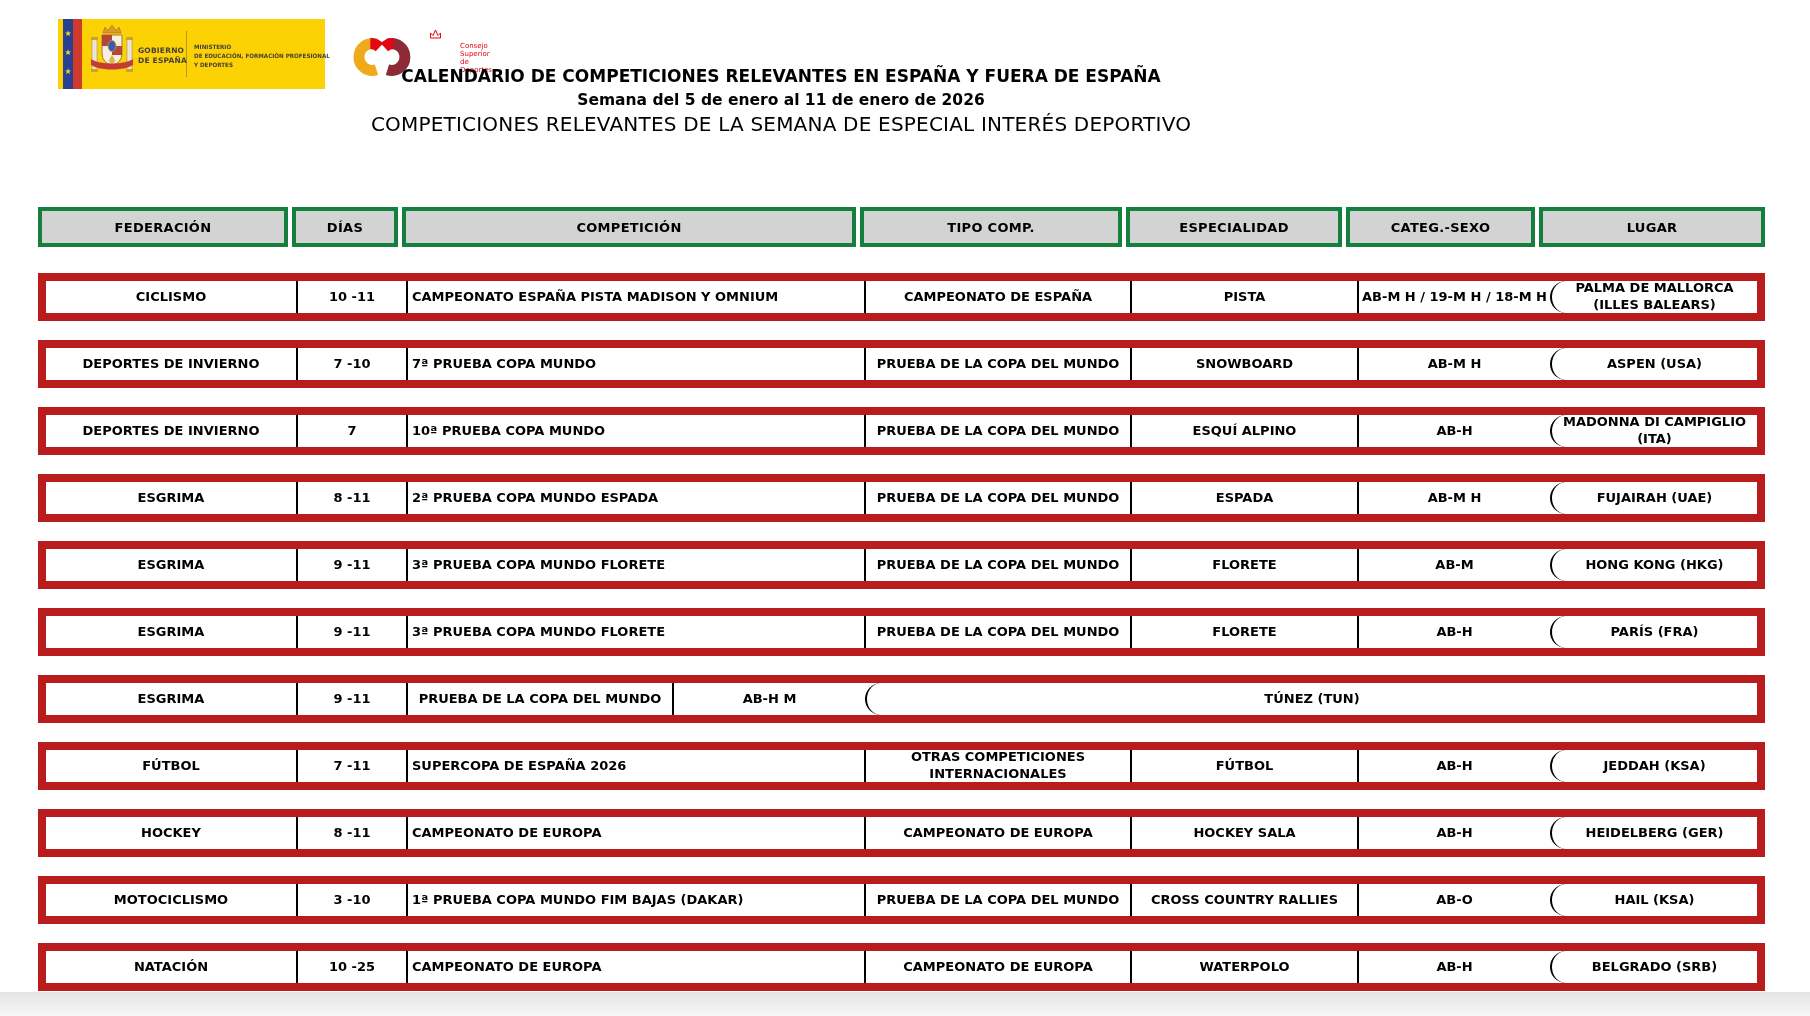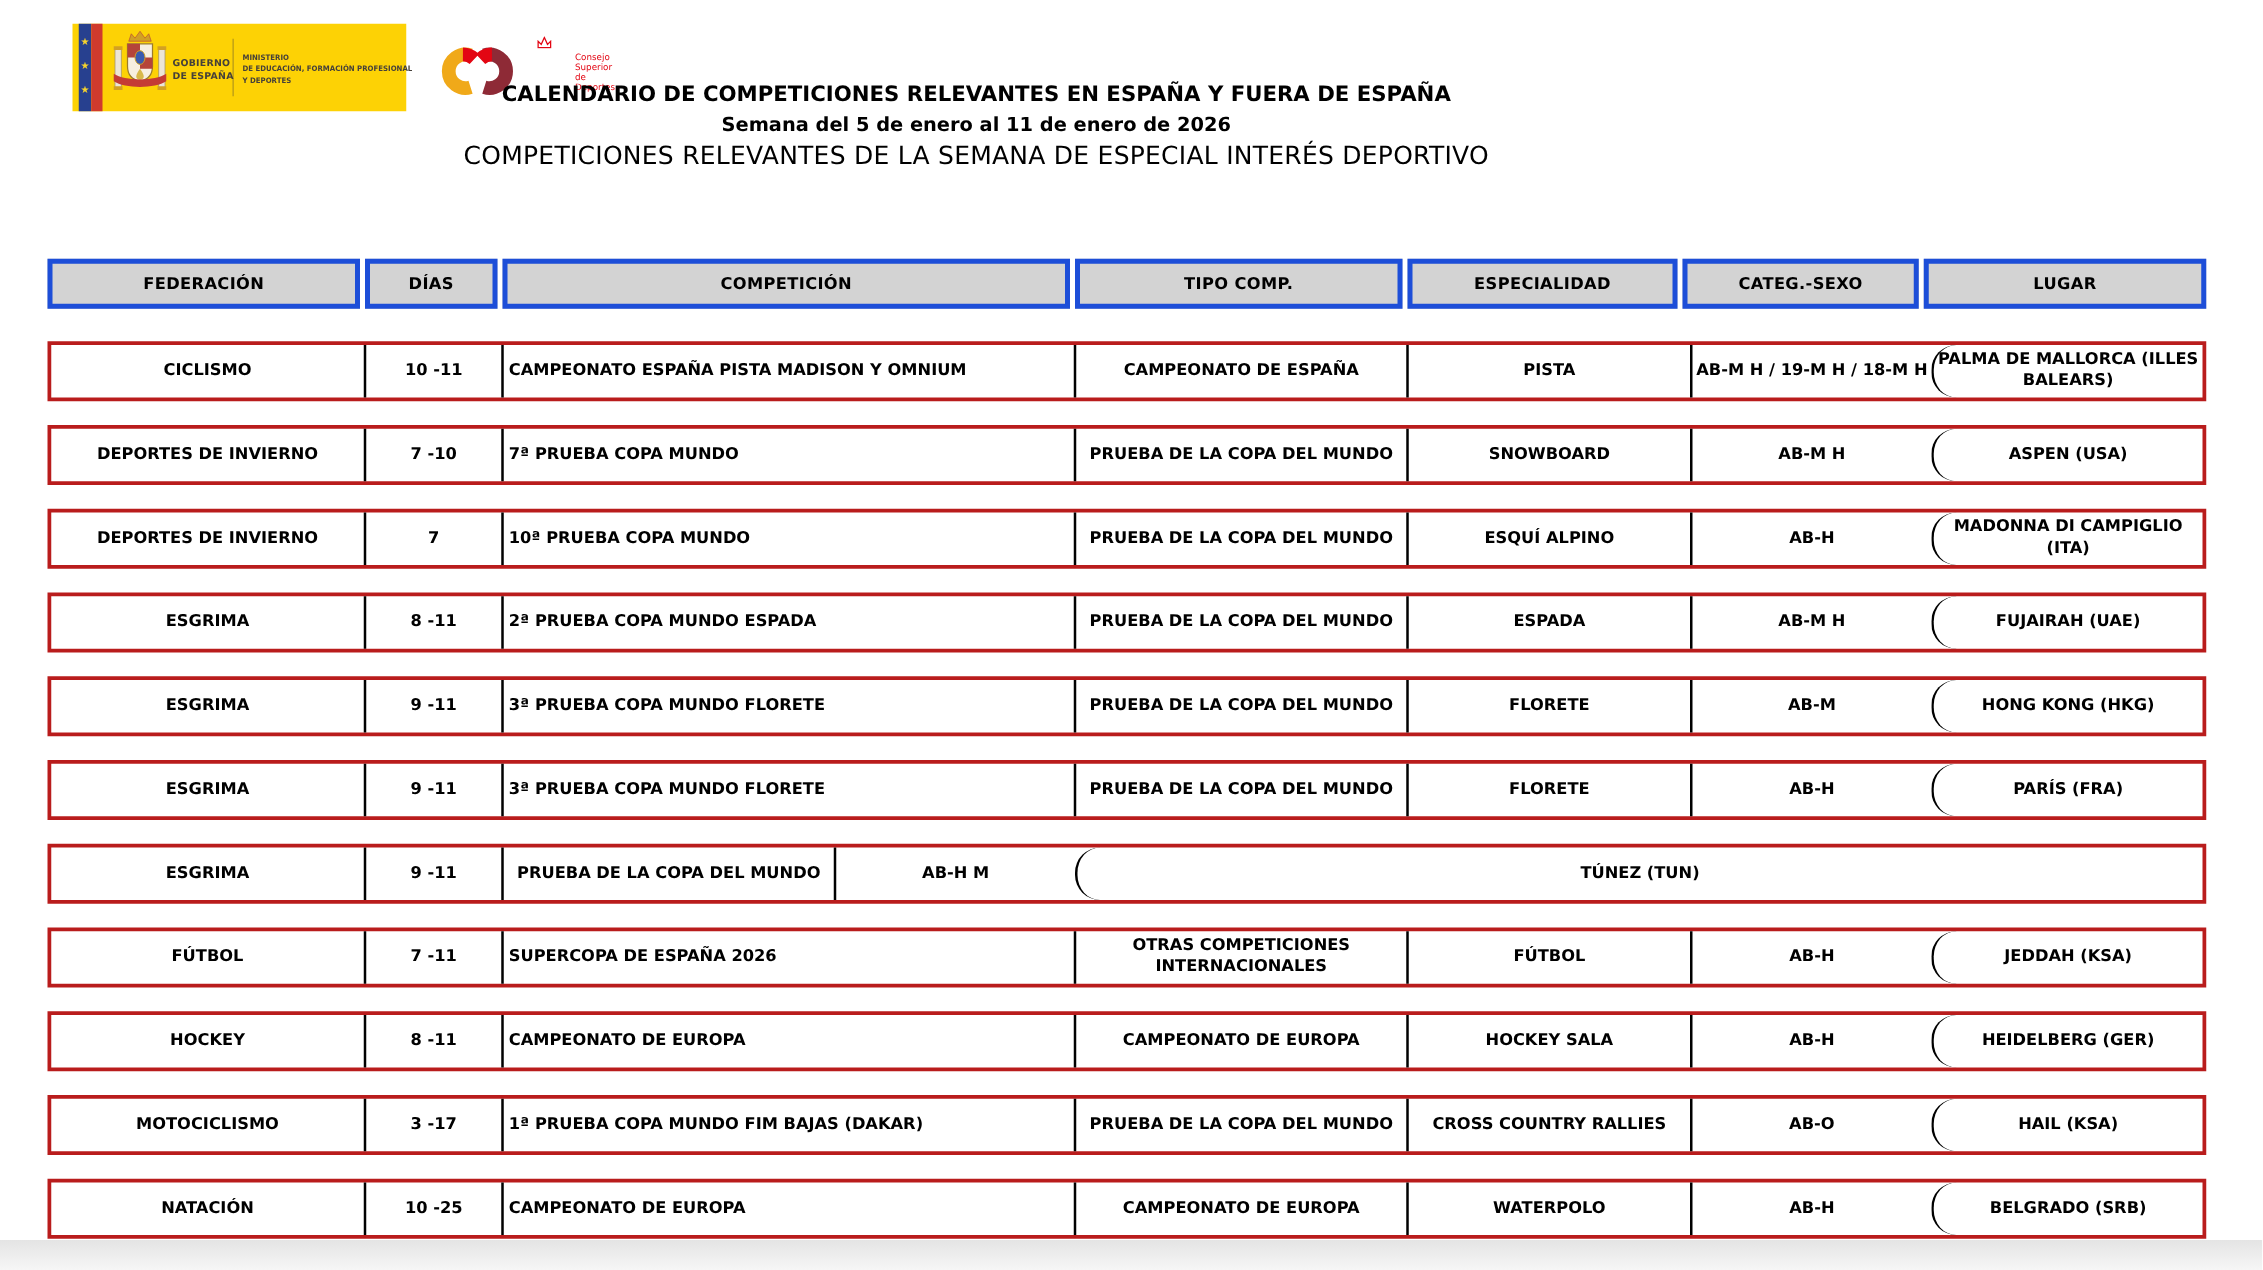--- a/index.html
+++ b/index.html
@@ -22,25 +22,25 @@
   .csd-crown { position:absolute; left:80px; top:2px; }
   .csd-text { position:absolute; left:79px; top:15px; font-size:7px; color:#e30613; line-height:8px; font-weight:400;margin-left:32px; }
   
   .title-wrap { position:absolute; left:0; top:65px; width:1562px; text-align:center; }
   .t1 { font-size:17px; font-weight:700; line-height:23px; }
   .t2 { font-size:15.5px; font-weight:700; line-height:21px; margin-top:2px; }
   .section-title { position:absolute; left:0; top:112px; width:1562px; text-align:center; font-size:20px; font-weight:400; letter-spacing:.2px; }
   
   .table-wrap { position:absolute; left:38px; top:207px; width:1727px; }
   .thead { display:flex; gap:4px; height:40px; }
-  .th { background:#d3d3d3; border:4px solid #1d4ed8; box-sizing:border-box;
+  .th { background:#d3d3d3; border:4px solid #15803d; box-sizing:border-box;
         display:flex; align-items:center; justify-content:center;
         font-size:13px; font-weight:700; letter-spacing:.3px; text-align:center; }
   .c1{width:250px;} .c2{width:106px;} .c3{width:454px;} .c4{width:262px;} .c5{width:216px;} .c6{width:189px;} .c7{flex:1;}
-  .row { display:flex; height:48px; border:3px solid #b91c1c; box-sizing:border-box; margin-top:19px; background:#fff; }
+  .row { display:flex; height:48px; border:8px solid #b91c1c; box-sizing:border-box; margin-top:19px; background:#fff; }
   .row.first { margin-top:26px; }
   .td { box-sizing:border-box; display:flex; align-items:center; justify-content:center;
         text-align:center; font-size:13px; font-weight:700; line-height:1.3; padding:0 3px;
         border-left:2px solid #000; }
   .td:first-child { border-left:none; }
   .d1{width:250px;} .d2{width:110px;} .d3{width:458px;} .d4{width:266px;} .d5{width:227px;} .d6{width:193px;} .d7{flex:1;border-radius:20px;}
   .td.comp { justify-content:flex-start; text-align:left; padding-left:4px; }
   
   .page-bottom { position:absolute; left:0; bottom:0; width:100%; height:24px;
                  background:linear-gradient(180deg,#e4e4e4 0%,#f6f6f6 100%); }
@@ -191,21 +191,21 @@
       <div class="td d1">HOCKEY</div>
       <div class="td d2">8 -11</div>
       <div class="td d3 comp">CAMPEONATO DE EUROPA</div>
       <div class="td d4">CAMPEONATO DE EUROPA</div>
       <div class="td d5">HOCKEY SALA</div>
       <div class="td d6">AB-H</div>
       <div class="td d7">HEIDELBERG (GER)</div>
     </div>
         <div class="row">
       <div class="td d1">MOTOCICLISMO</div>
-      <div class="td d2">3 -17</div>
+      <div class="td d2">3 -10</div>
       <div class="td d3 comp">1ª PRUEBA COPA MUNDO FIM BAJAS (DAKAR)</div>
       <div class="td d4">PRUEBA DE LA COPA DEL MUNDO</div>
       <div class="td d5">CROSS COUNTRY RALLIES</div>
       <div class="td d6">AB-O</div>
       <div class="td d7">HAIL (KSA)</div>
     </div>
         <div class="row">
       <div class="td d1">NATACIÓN</div>
       <div class="td d2">10 -25</div>
       <div class="td d3 comp">CAMPEONATO DE EUROPA</div>

